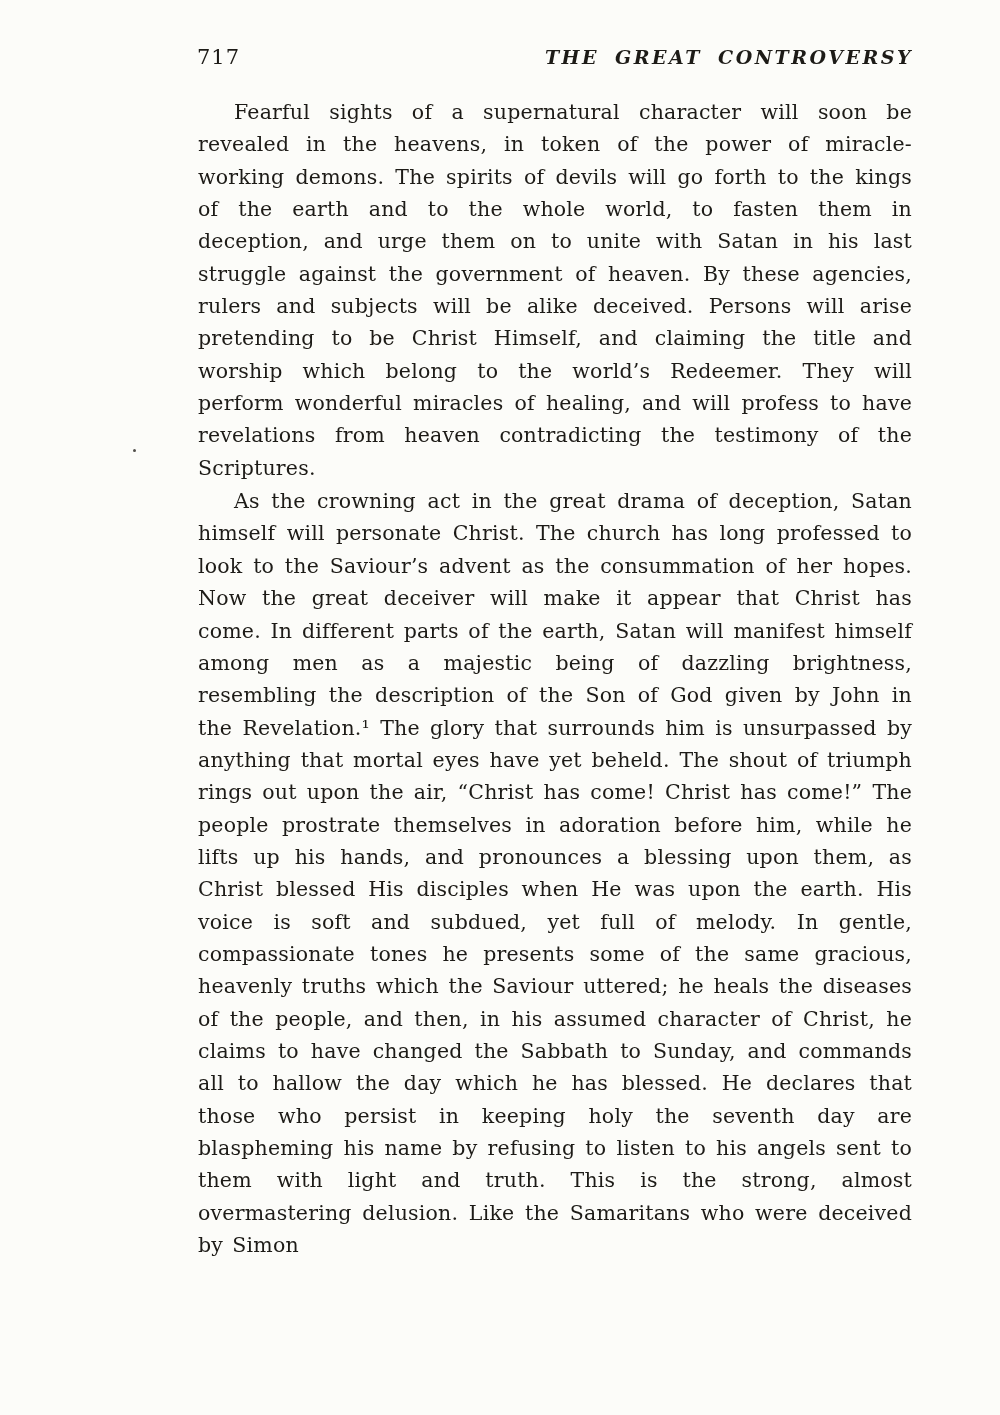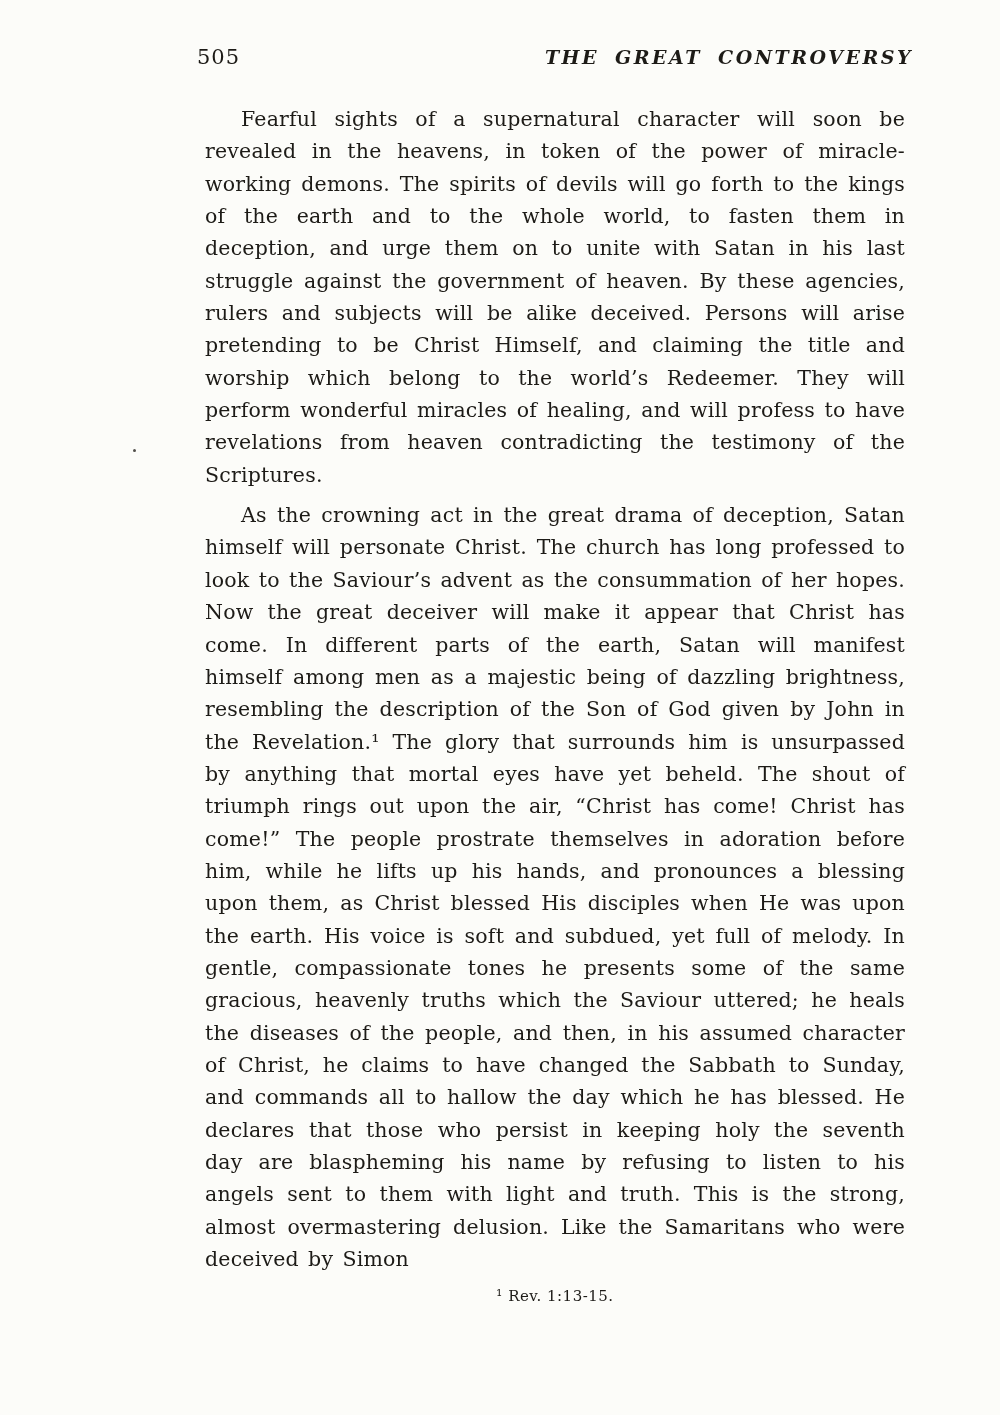--- a/index.html
+++ b/index.html
@@ -46,21 +46,21 @@
     top: 95px;
     left: 197px;
     width: 716px;
     font-size: 20.5px;
     line-height: 32.35px;
     text-align: justify;
     word-spacing: 2.5px;
     letter-spacing: 0.2px;
   }
   .body-text p {
-    margin: 8px;
+    margin: 1px;
     padding: 0;
     text-indent: 36px;
   }
   .footnote {
     position: absolute;
     top: 1287px;
     left: 197px;
     width: 716px;
     text-align: center;
     font-size: 15px;
@@ -75,26 +75,25 @@
     border-radius: 50%;
     background: #514f4a;
   }
 </style>
 </head>
 <body>
 
 <div class="page">
 
   <div class="header">
-    <span class="page-number">505</span>
+    <span class="page-number">717</span>
     <span class="running-title">THE GREAT CONTROVERSY</span>
   </div>
 
   <div class="body-text">
     <p>Fearful sights of a supernatural character will soon be revealed in the heavens, in token of the power of miracle-working demons. The spirits of devils will go forth to the kings of the earth and to the whole world, to fasten them in deception, and urge them on to unite with Satan in his last struggle against the government of heaven. By these agencies, rulers and subjects will be alike deceived. Persons will arise pretending to be Christ Himself, and claiming the title and worship which belong to the world’s Redeemer. They will perform wonderful miracles of healing, and will profess to have revelations from heaven contradicting the testimony of the Scriptures.</p>
     <p>As the crowning act in the great drama of deception, Satan himself will personate Christ. The church has long professed to look to the Saviour’s advent as the consummation of her hopes. Now the great deceiver will make it appear that Christ has come. In different parts of the earth, Satan will manifest himself among men as a majestic being of dazzling brightness, resembling the description of the Son of God given by John in the Revelation.¹ The glory that surrounds him is unsurpassed by anything that mortal eyes have yet beheld. The shout of triumph rings out upon the air, “Christ has come! Christ has come!” The people prostrate themselves in adoration before him, while he lifts up his hands, and pronounces a blessing upon them, as Christ blessed His disciples when He was upon the earth. His voice is soft and subdued, yet full of melody. In gentle, compassionate tones he presents some of the same gracious, heavenly truths which the Saviour uttered; he heals the diseases of the people, and then, in his assumed character of Christ, he claims to have changed the Sabbath to Sunday, and commands all to hallow the day which he has blessed. He declares that those who persist in keeping holy the seventh day are blaspheming his name by refusing to listen to his angels sent to them with light and truth. This is the strong, almost overmastering delusion. Like the Samaritans who were deceived by Simon</p>
   </div>
 
   <span class="stray-dot"></span>
 
-  <div class="footnote">¹ Rev. 1:13-15.</div>
 
 </div>
 
 </body></html>

